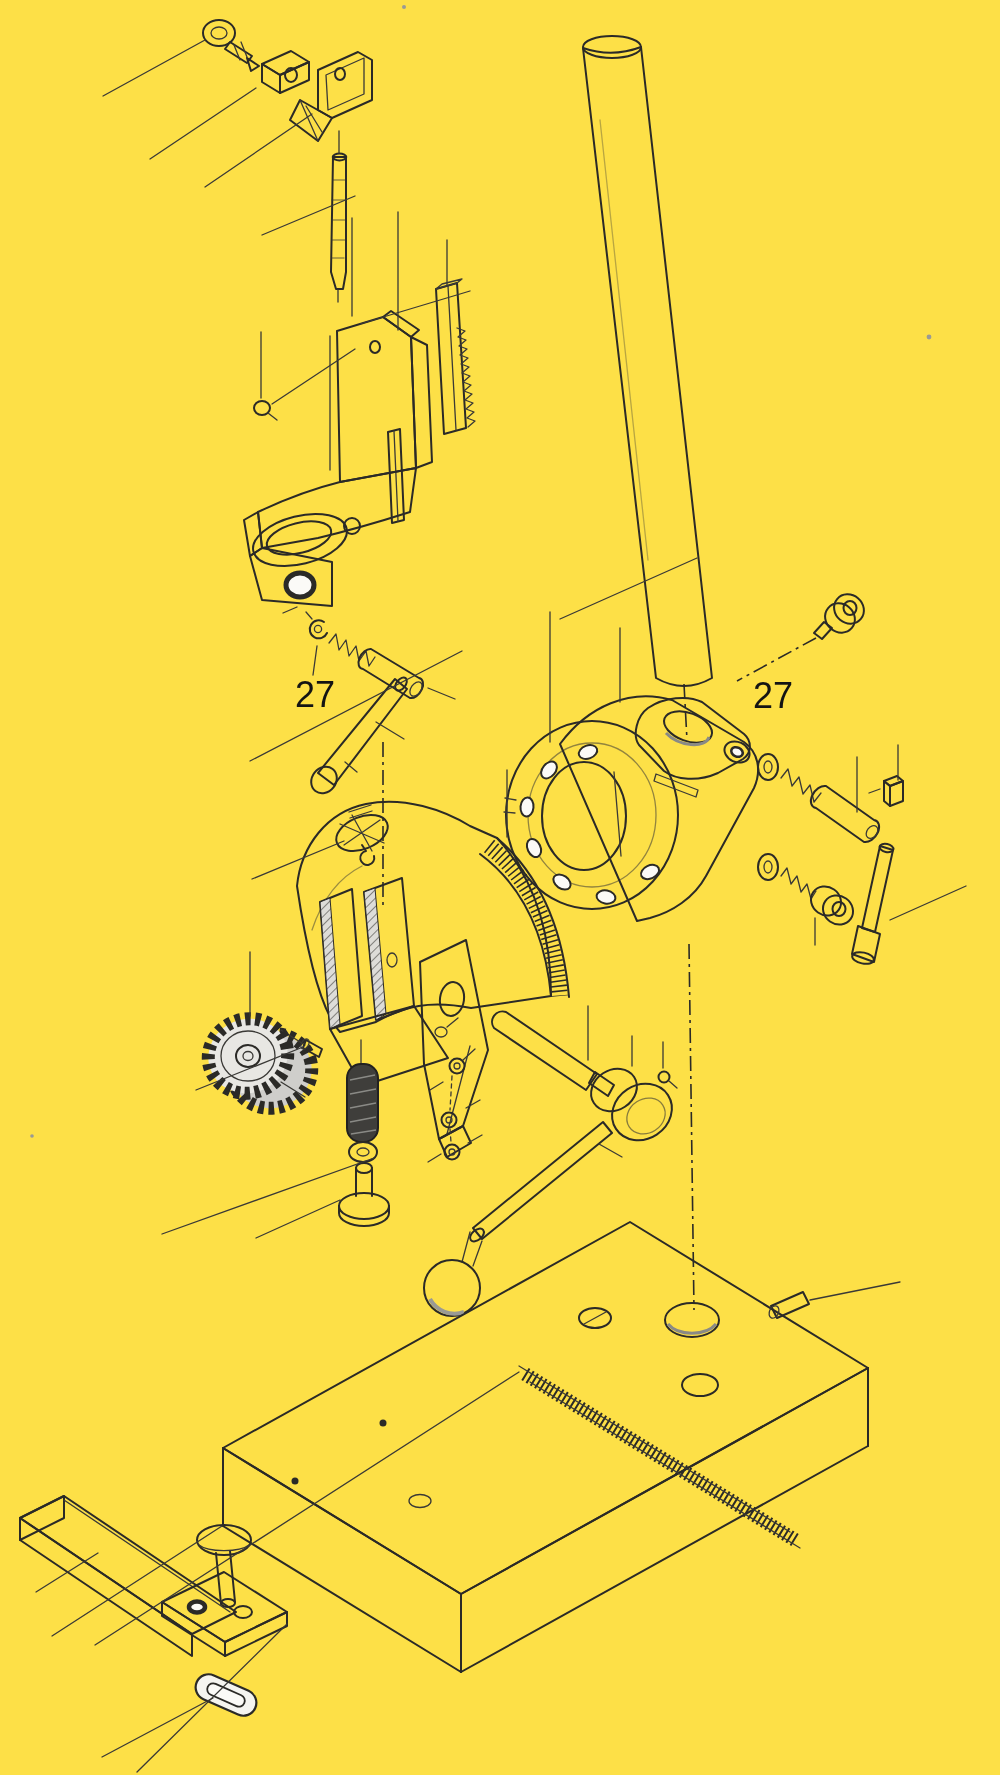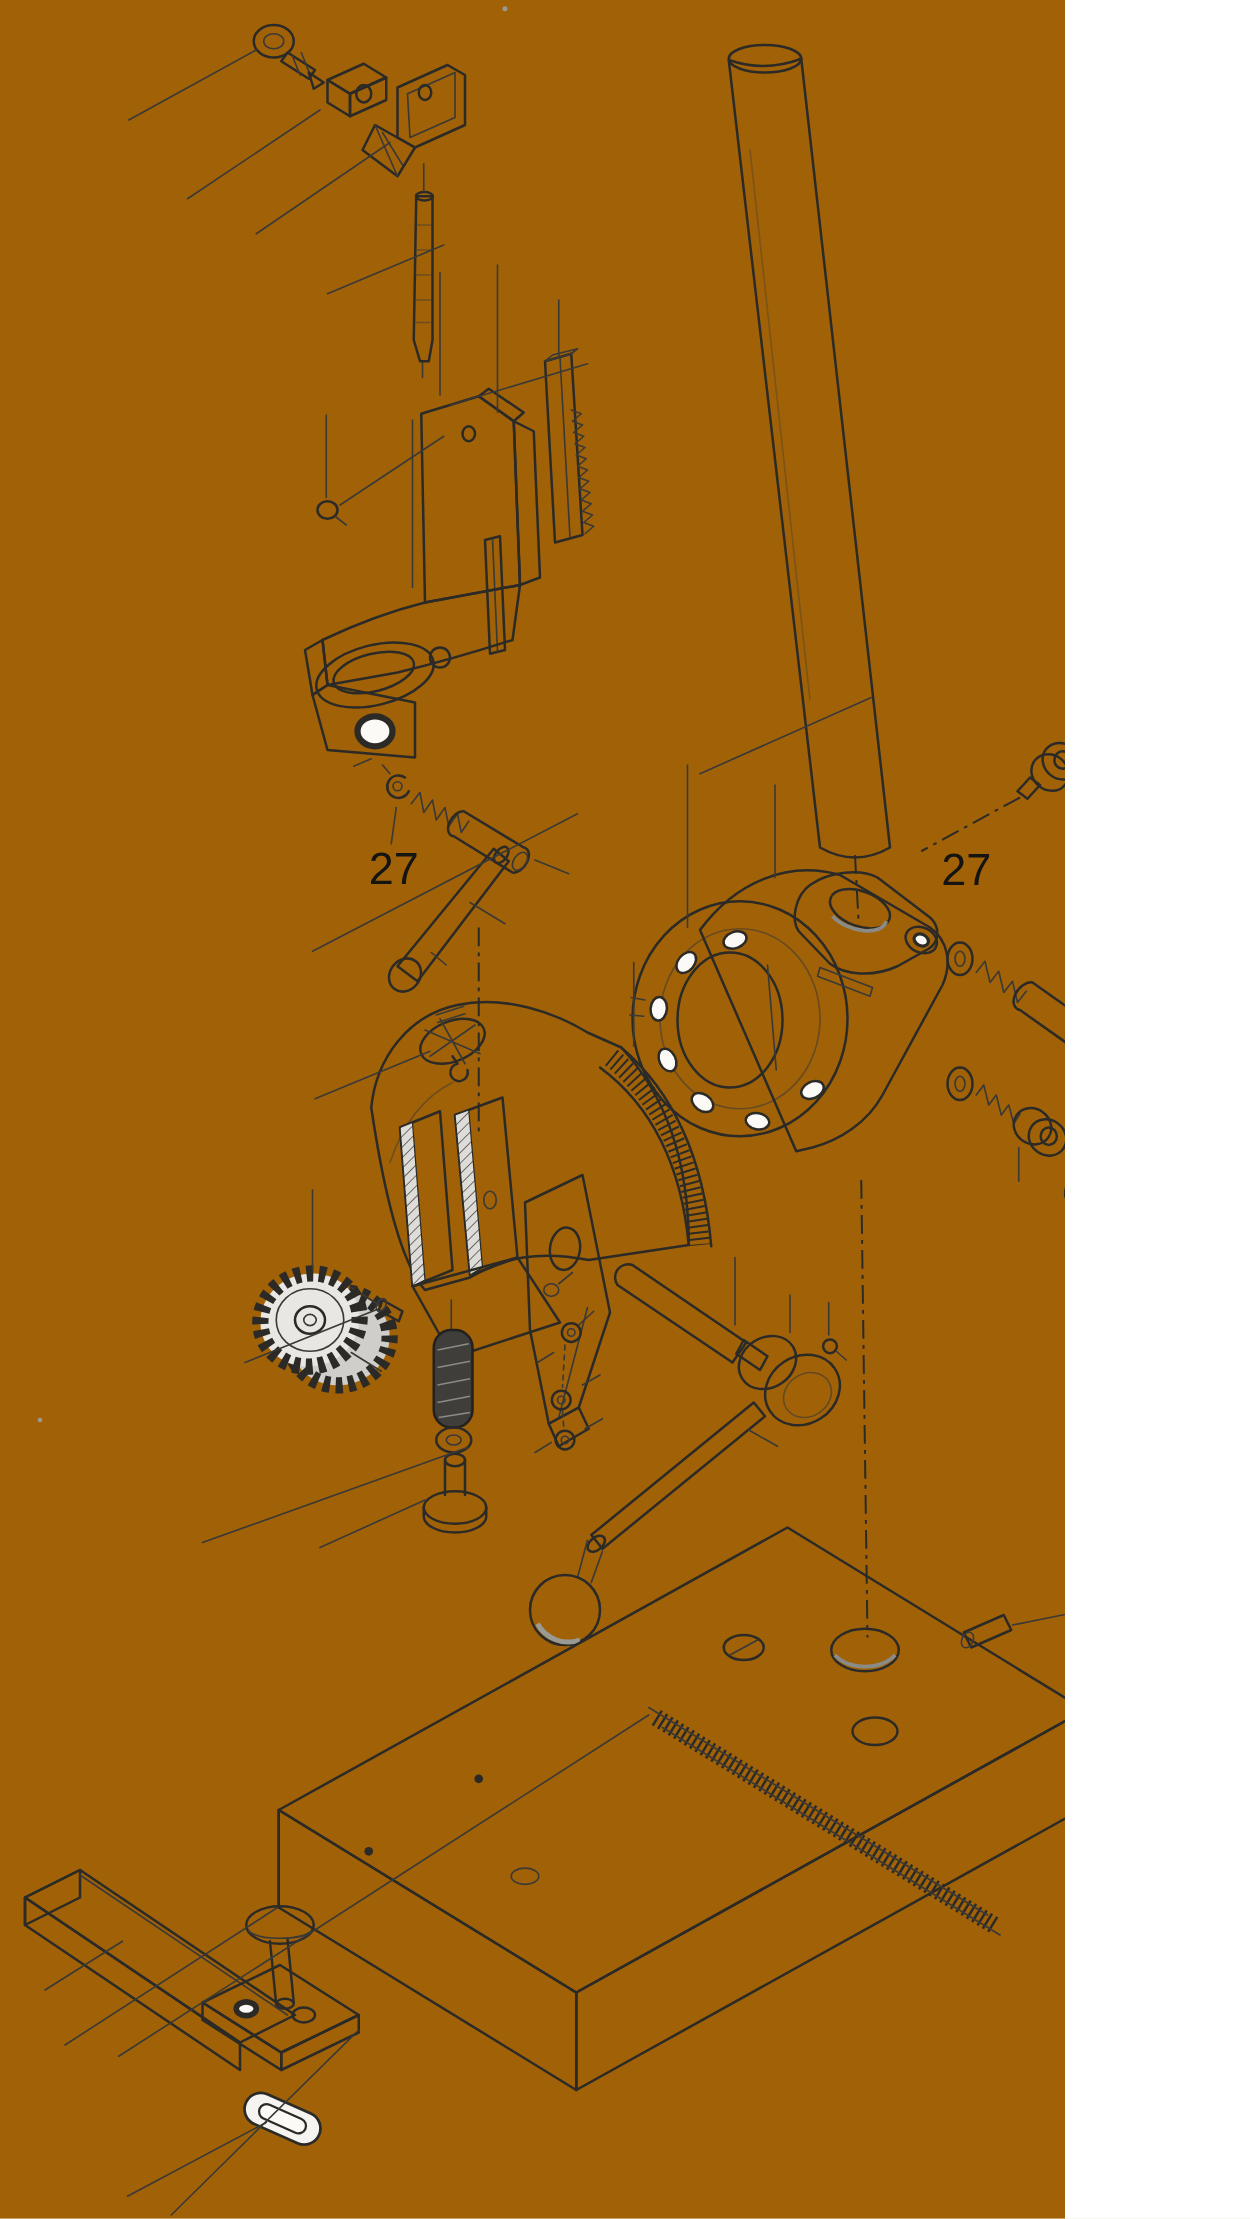--- a/index.html
+++ b/index.html
@@ -1,16 +1,16 @@
 <!DOCTYPE html>
 <html><head>
 <meta charset="utf-8">
 <style>
   html,body { margin:0; padding:0; background:#ffffff; }
-  .sheet { position:relative; width:852px; height:1775px; background:#a16207; overflow:hidden;
+  .sheet { position:relative; width:1000px; height:1775px; background:#fde047; overflow:hidden;
            font-family:"Liberation Sans", sans-serif; }
   svg { position:absolute; inset:0; }
   .ln  { fill:none; stroke:#2b2a27; stroke-width:2;   stroke-linecap:round; stroke-linejoin:round; }
   .lnt { fill:none; stroke:#3a3936; stroke-width:1.3; stroke-linecap:round; stroke-linejoin:round; }
   .callout { font-family:"Liberation Sans", sans-serif; font-size:36px; fill:#141413; }
 </style>
 </head>
 <body>
 
 <div class="sheet">

